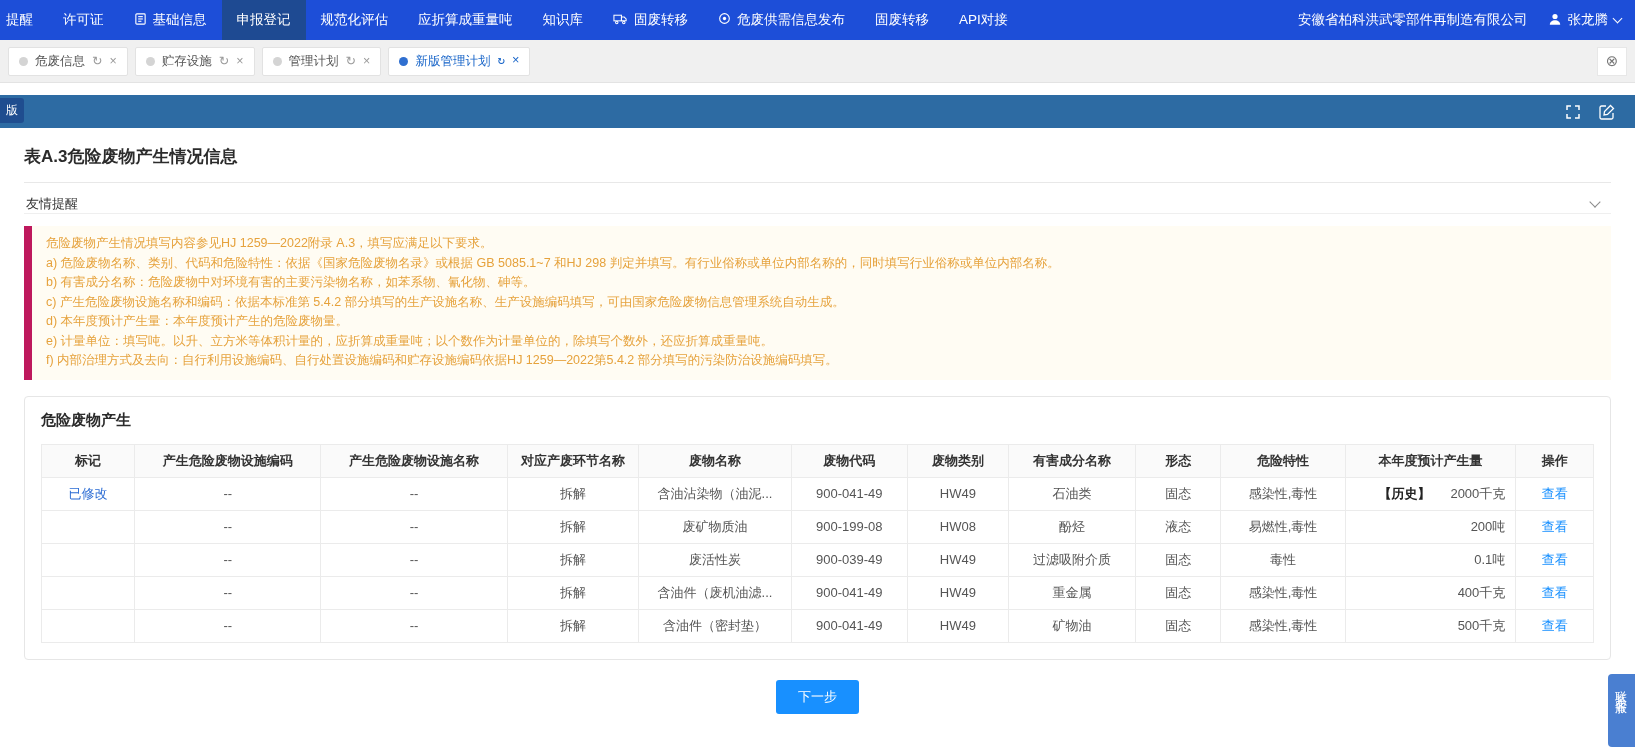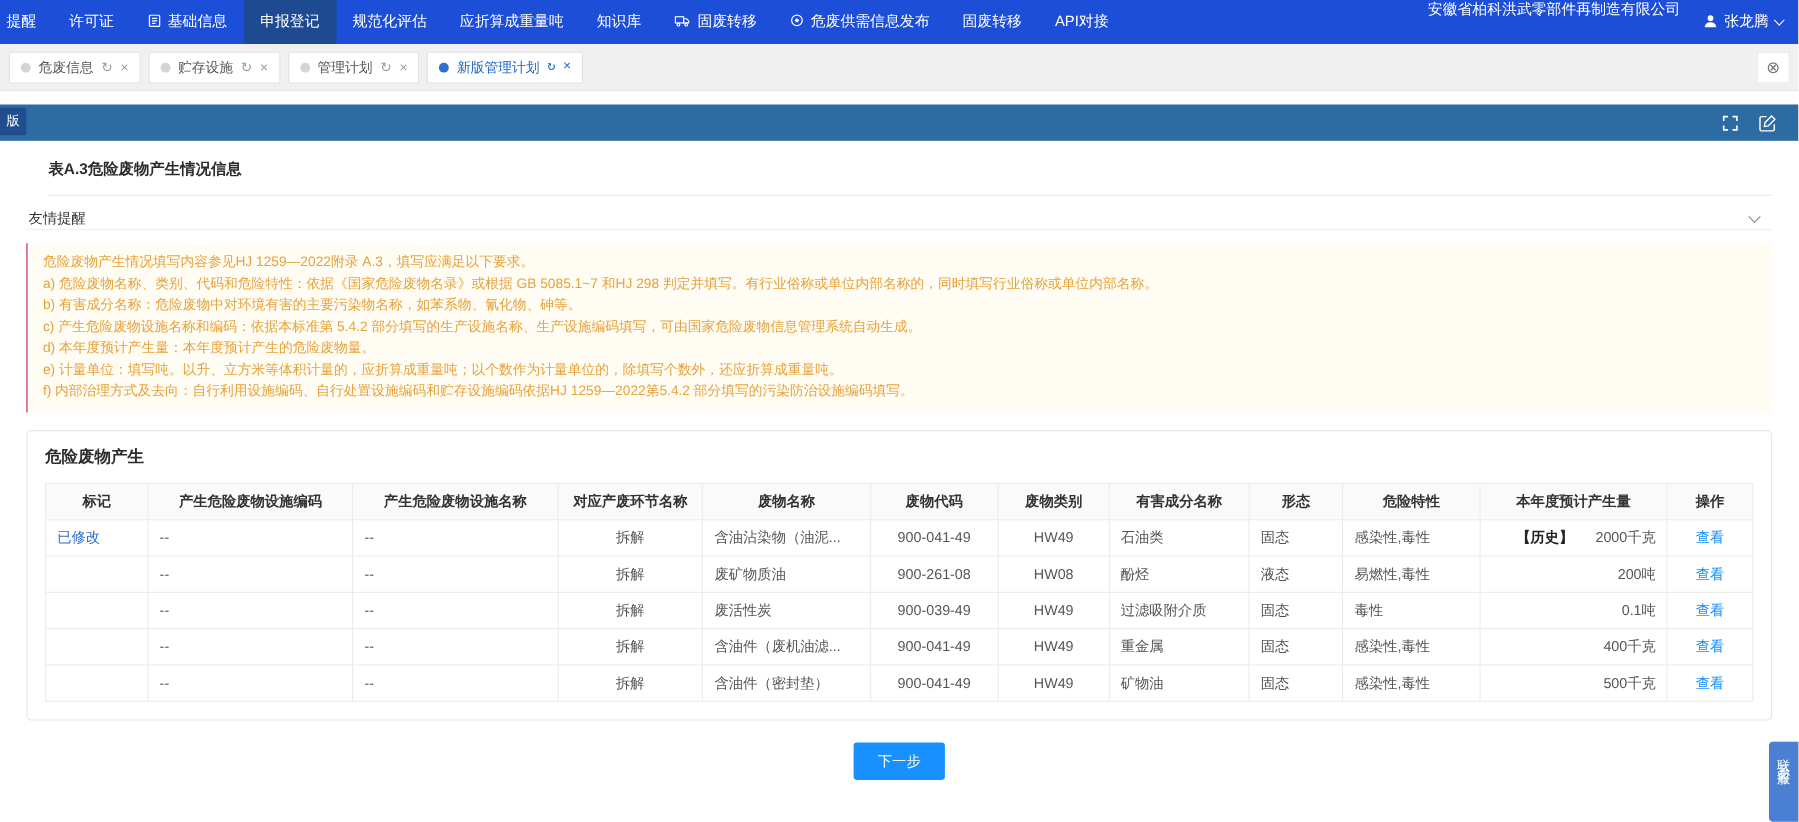--- a/index.html
+++ b/index.html
@@ -14,21 +14,21 @@
     height: 40px; background: #1d4ed8; display: flex; align-items: stretch;
     color: #fff; font-size: 13.5px;
   }
   .nav-item {
     display: flex; align-items: center; gap: 6px; padding: 0 15px;
     cursor: pointer; white-space: nowrap;
   }
   .nav-item.first { padding-left: 6px; }
   .nav-item.active { background: #1e4a92; }
   .nav-right {
-    margin-left: auto; display: flex; gap: 20px;
+    margin-left: auto; display: flex; align-items: center; gap: 20px;
     padding-right: 14px; white-space: nowrap;
   }
   .user-menu { display: flex; align-items: center; gap: 6px; cursor: pointer; }
   .chev-white {
     width: 7px; height: 7px; border-right: 1.5px solid #fff; border-bottom: 1.5px solid #fff;
     transform: rotate(45deg); margin-top: -3px;
   }
 
   
   .tabstrip {
@@ -57,43 +57,43 @@
   .bluebar { height: 33px; background: #2d6ba3; display: flex; align-items: center; position: relative; }
   .bluebar-tag {
     position: absolute; left: 0; top: 3px; background: #1f4d8f; color: #fff;
     font-size: 12px; padding: 4px 6px; border-radius: 0 3px 3px 0;
   }
   .bluebar-icons { margin-left: auto; display: flex; align-items: center; gap: 18px; padding-right: 20px; }
   .bluebar-icons svg { display: block; cursor: pointer; }
 
   
   .content { padding: 0 24px; background: #fff; }
-  .page-title { font-size: 14px; font-weight: bold; color: #2b2b2b; padding: 17px 0 14px; border-bottom: 1px solid #e8e8e8; margin-left: 20px; }
+  .page-title { font-size: 17px; font-weight: bold; color: #2b2b2b; padding: 17px 0 14px; border-bottom: 1px solid #e8e8e8; }
   .reminder-row {
     display: flex; align-items: center; justify-content: space-between;
     padding: 12px 4px 0 2px; border-bottom: 1px solid #efefef; font-size: 13px; color: #333;
   }
   .chev-gray {
     width: 8px; height: 8px; border-right: 1.5px solid #8a8a8a; border-bottom: 1.5px solid #8a8a8a;
     transform: rotate(45deg); margin-right: 8px; margin-top: -4px; cursor: pointer;
   }
   .notice {
-    margin-top: 12px; background: #fffcf3; border-left: 1px solid #be185d;
+    margin-top: 12px; background: #fffcf3; border-left: 8px solid #be185d;
     padding: 8px 14px 9px;
   }
   .notice p { color: #e6a23c; font-size: 12.5px; line-height: 19.5px; white-space: nowrap; overflow: hidden; }
 
   .section-box { margin-top: 16px; border: 1px solid #e6e6e6; border-radius: 4px; padding: 14px 16px 16px; }
   .section-title { font-size: 15px; font-weight: bold; color: #2b2b2b; margin-bottom: 14px; }
 
   table { width: 100%; border-collapse: collapse; font-size: 13px; table-layout: fixed; }
   th, td { border: 1px solid #ebebeb; height: 33px; padding: 0 10px; overflow: hidden; white-space: nowrap; }
   th { background: #fafafa; font-weight: bold; color: #333; text-align: center; }
   td { color: #555; }
-  .al { text-align: left; } .ac { text-align: center; } .ar { text-align: right; }
+  .al { text-align: center; } .ac { text-align: center; } .ar { text-align: right; }
   .mark-link { color: #2b6cd4; cursor: pointer; }
   .view-link { color: #1890ff; cursor: pointer; }
   .history-tag { color: #222; font-weight: bold; margin-right: 20px; }
 
   .footer { display: flex; justify-content: center; padding: 20px 0 24px; }
   .next-btn {
     background: #1890ff; color: #fff; border: none; border-radius: 3px;
     padding: 8px 22px; font-size: 13px; cursor: pointer;
   }
 
@@ -287,21 +287,21 @@
           <td class="al">感染性,毒性</td>
           <td class="ar"><span class="history-tag">【历史】</span><span>2000千克</span></td>
           <td class="ac"><span class="view-link">查看</span></td>
         </tr>
         <tr>
           <td class="al"><span class="mark-link"></span></td>
           <td class="al">--</td>
           <td class="al">--</td>
           <td class="ac">拆解</td>
           <td class="al">废矿物质油</td>
-          <td class="ac">900-261-08</td>
+          <td class="ac">900-199-08</td>
           <td class="ac">HW08</td>
           <td class="al">酚烃</td>
           <td class="al">液态</td>
           <td class="al">易燃性,毒性</td>
           <td class="ar"><span class="history-tag"></span><span>200吨</span></td>
           <td class="ac"><span class="view-link">查看</span></td>
         </tr>
         <tr>
           <td class="al"><span class="mark-link"></span></td>
           <td class="al">--</td>

